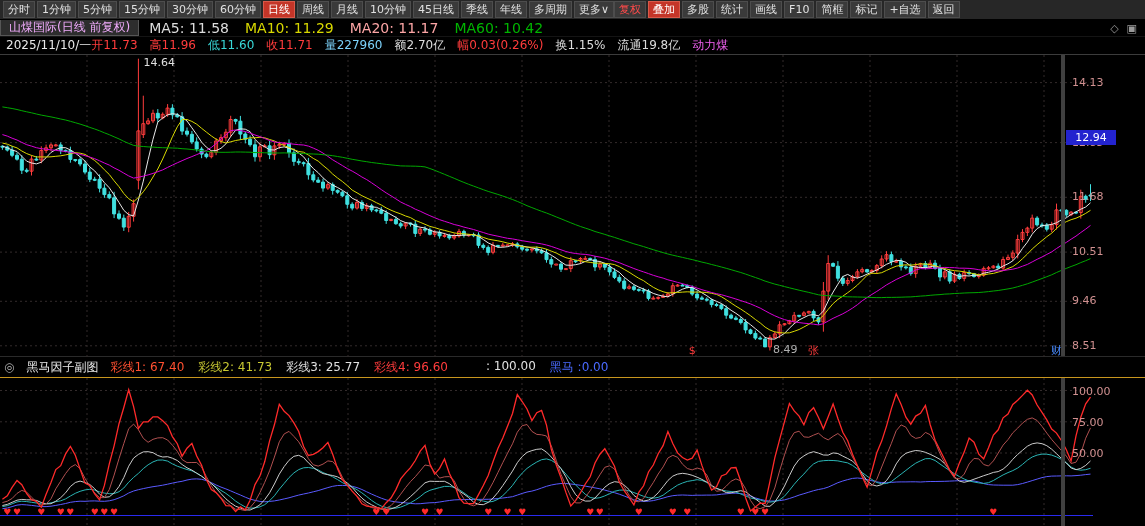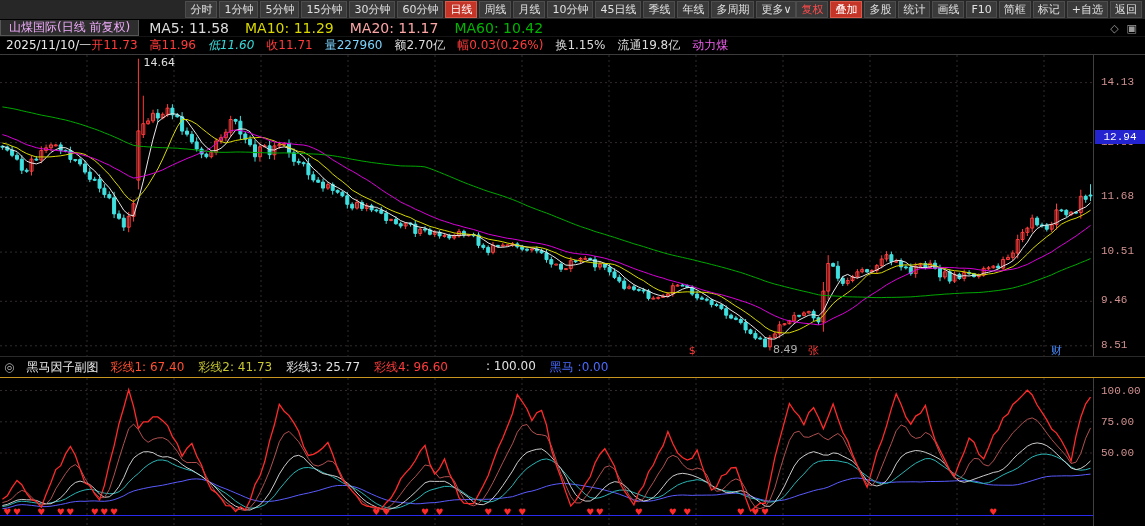--- a/index.html
+++ b/index.html
@@ -1,20 +1,20 @@
 <!DOCTYPE html>
 <html><head>
 <meta charset="utf-8">
 <style>
   * { box-sizing: border-box; margin: 0; padding: 0; }
   body { background:#000; }
   .app { width:1145px; height:526px; background:#000; font-family:"DejaVu Sans",sans-serif;
          font-size:12px; color:#ddd; overflow:hidden; position:relative; }
   
-  .toolbar { height:20px; background:#272727; display:flex; justify-content:flex-end;
+  .toolbar { height:20px; background:#272727; display:flex; justify-content:flex-start;
              align-items:center; padding:0 3px; border-bottom:1px solid #000; }
   .tb-group { display:flex; gap:2px; align-items:center; }
   .tb-btn { background:#3a3a3a; border:1px solid #4d4d4d; color:#e0e0e0; font-size:11px;
             line-height:13px; padding:1px 4px; cursor:pointer; white-space:nowrap; }
   .tb-btn.active { background:#c43528; border-color:#d95a4a; color:#fff; }
   .tb-btn.red-text { color:#ff4a4a; }
   
   .row1 { height:17px; display:flex; align-items:center; gap:10px; background:#000;
           border-bottom:1px solid #141414; }
   .title-tab { background:#2d2d2d; border:1px solid #565656; border-top:none; padding:0 8px;
@@ -24,22 +24,22 @@
                   font-size:11px; }
   .corner-icons span { cursor:pointer; }
   
   .row2 { height:17px; display:flex; align-items:center; padding-left:6px; font-size:12px; }
   .q-date { color:#e8e8e8; }
   .q-fields { display:flex; gap:12px; }
   
   .chart-area { position:relative; height:302px; border-top:1px solid #3c3c3c; }
   .sub-area { position:relative; height:148px; }
   .chart-area svg, .sub-area svg { position:absolute; left:0; top:0; display:block; }
-  .axis { position:absolute; left:1093px; top:0; width:52px; height:100%;
-          border-left:1px solid #404040;font-family:Liberation Mono, monospace; }
+  .axis { position:absolute; left:1061px; top:0; width:52px; height:100%;
+          border-left:4px solid #404040; }
   .axis-label { position:absolute; left:7px; font-size:11px; color:#d09090; white-space:nowrap; }
   .cursor-tag { position:absolute; left:1px; width:50px; color:#fff; font-size:11px;
                 text-align:center; padding:1px 0; }
   
   .sub-header { height:22px; display:flex; align-items:center; gap:12px; padding-left:4px;
                 border-top:1px solid #2a2a2a; border-bottom:1px solid #c8961e; font-size:12px; }
   .sub-icon { color:#b0b0b0; font-size:12px; cursor:pointer; }
   .sub-title { color:#e8e8e8; cursor:pointer; }
   .sub-values { display:flex; gap:14px; }
   .grid { stroke:#332b2b; stroke-dasharray:2 3; stroke-width:1; }
@@ -92,21 +92,21 @@
         <span class="c-icon">◇</span>
         <span class="c-icon">▣</span>
       </div>
   </div>
 
   <div class="row2">
     <span class="q-date">2025/11/10/一</span>
     <div class="q-fields">
         <span class="q-item" style="color: rgb(255, 60, 60);">开11.73</span>
         <span class="q-item" style="color: rgb(255, 60, 60);">高11.96</span>
-        <span class="q-item" style="color: rgb(56, 216, 216); font-style: italic;">低11.60</span>
+        <span class="q-item" style="color: rgb(56, 216, 216);">低11.60</span>
         <span class="q-item" style="color: rgb(255, 60, 60);">收11.71</span>
         <span class="q-item" style="color: #7dd3fc;">量227960</span>
         <span class="q-item" style="color: rgb(220, 220, 220);">额2.70亿</span>
         <span class="q-item" style="color: rgb(255, 60, 60);">幅0.03(0.26%)</span>
         <span class="q-item" style="color: rgb(220, 220, 220);">换1.15%</span>
         <span class="q-item" style="color: rgb(220, 220, 220);">流通19.8亿</span>
         <span class="q-item" style="color: rgb(240, 96, 240);">动力煤</span>
       </div>
   </div>
 

